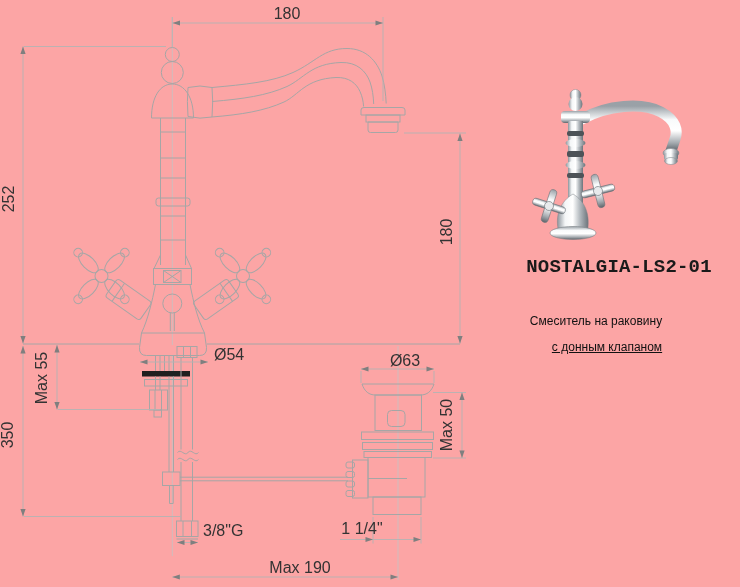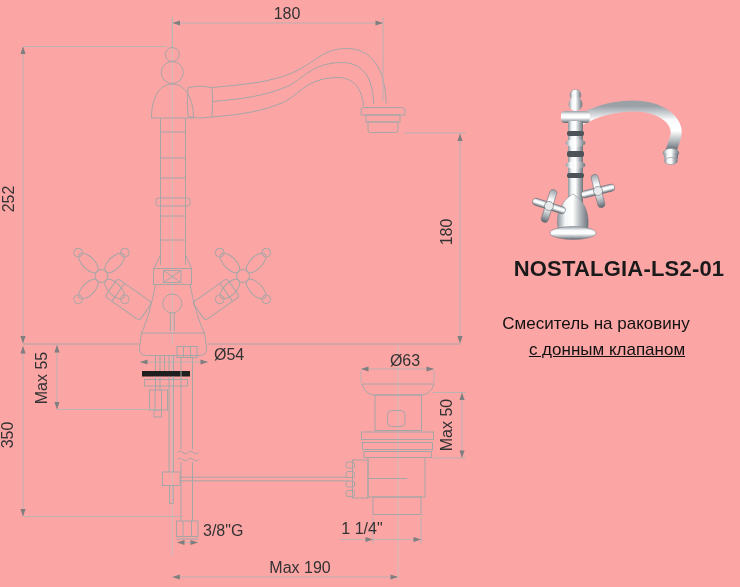--- a/index.html
+++ b/index.html
@@ -6,22 +6,22 @@
   #stage{position:relative;width:740px;height:587px;background:#fca5a5;overflow:hidden;
          font-family:"Liberation Sans",sans-serif;}
   svg{display:block;}
   .ln{stroke:#a6a6a6;stroke-width:1;fill:none;}
   .cl{stroke:#c4c4c4;stroke-width:.8;fill:none;}
   .dim{stroke:#b3b3b3;stroke-width:.9;fill:none;}
   .ar{fill:#7f7f7f;stroke:none;}
   .dk{fill:#1f1f1f;stroke:none;}
   text.dtx{fill:#333;font-family:"Liberation Sans",sans-serif;font-size:16px;}
   .cap{position:absolute;white-space:nowrap;color:#1a1a1a;}
-  .model{font-size:22px;font-weight:bold;letter-spacing:.2px;}
-  .descr{font-size:17px;color:#111;text-align:right;}
+  .model{font-size:19px;font-weight:bold;letter-spacing:.2px;font-family:Liberation Mono, monospace;}
+  .descr{font-size:12px;color:#111;text-align:right;}
 </style>
 </head>
 <body>
 
 <div id="stage">
 
   <svg width="480" height="587" viewBox="0 0 480 587" style="position:absolute;left:0;top:0">
 
     <g>
       <path class="cl" d="M172.3,17 V345 M172.3,356 V556"></path>

